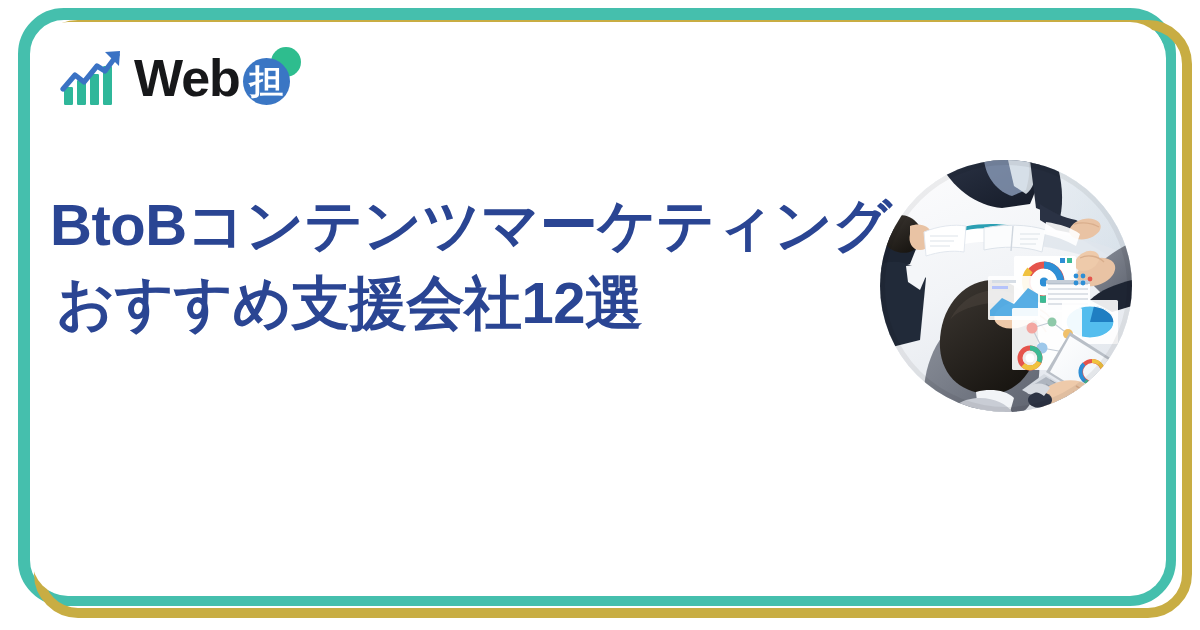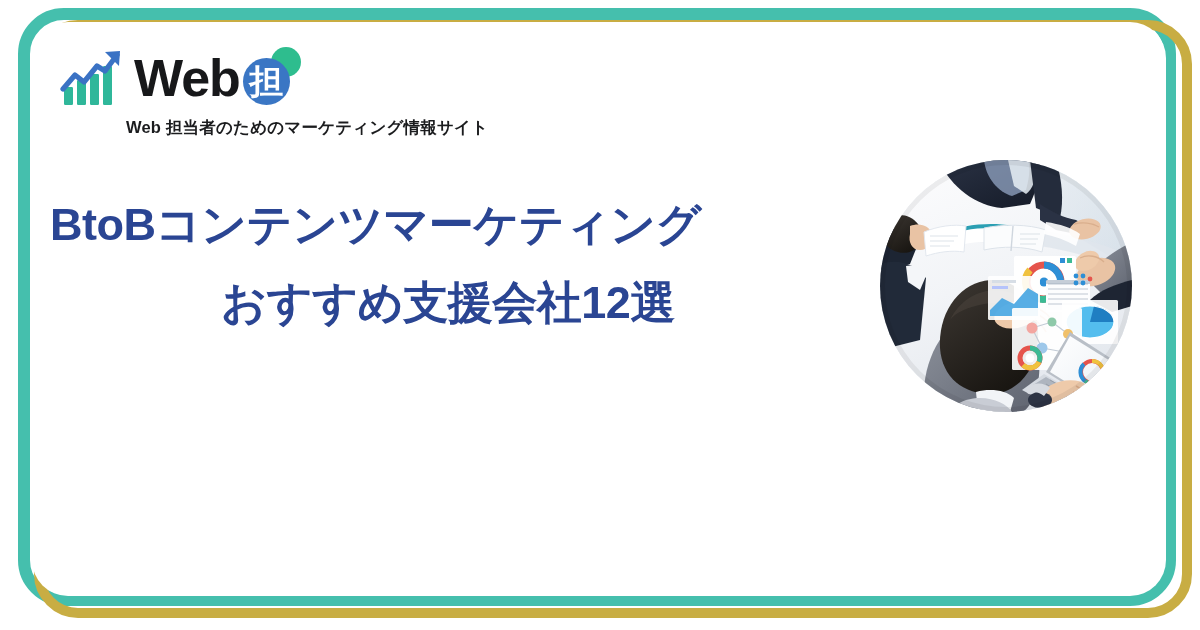--- a/index.html
+++ b/index.html
@@ -135,28 +135,28 @@
   }
 
   
   .headline {
     position: absolute;
     left: 42px;
     top: 186px;
     width: 790px;
   }
   .headline-line {
-    font-size: 45px;
+    font-size: 58px;
     font-weight: bold;
     color: #2a4593;
     line-height: 78px;
     letter-spacing: -0.5px;
     white-space: nowrap;
   }
-  .headline-line.indent { padding-left: 6px; text-align: center; }
+  .headline-line.indent { padding-left: 6px; }
 
   
   .photo-circle {
     position: absolute;
     left: 872px;
     top: 160px;
     width: 252px;
     height: 252px;
     border-radius: 50%;
     overflow: hidden;
@@ -196,21 +196,20 @@
 
         <span class="badge-wrap">
           <span class="badge-dot-green"></span>
           <span class="badge-circle-blue">
             <span class="badge-char">担</span>
           </span>
         </span>
 
       </div>
 
-      <div class="brand-tagline">Web 担当者のためのマーケティング情報サイト</div>
     </div>
 
     <div class="headline">
       <div class="headline-line">BtoBコンテンツマーケティング</div>
       <div class="headline-line indent">おすすめ支援会社12選</div>
     </div>
 
     <div class="photo-circle">
       <svg viewBox="0 0 252 252" xmlns="http://www.w3.org/2000/svg" role="img">
         <defs>

